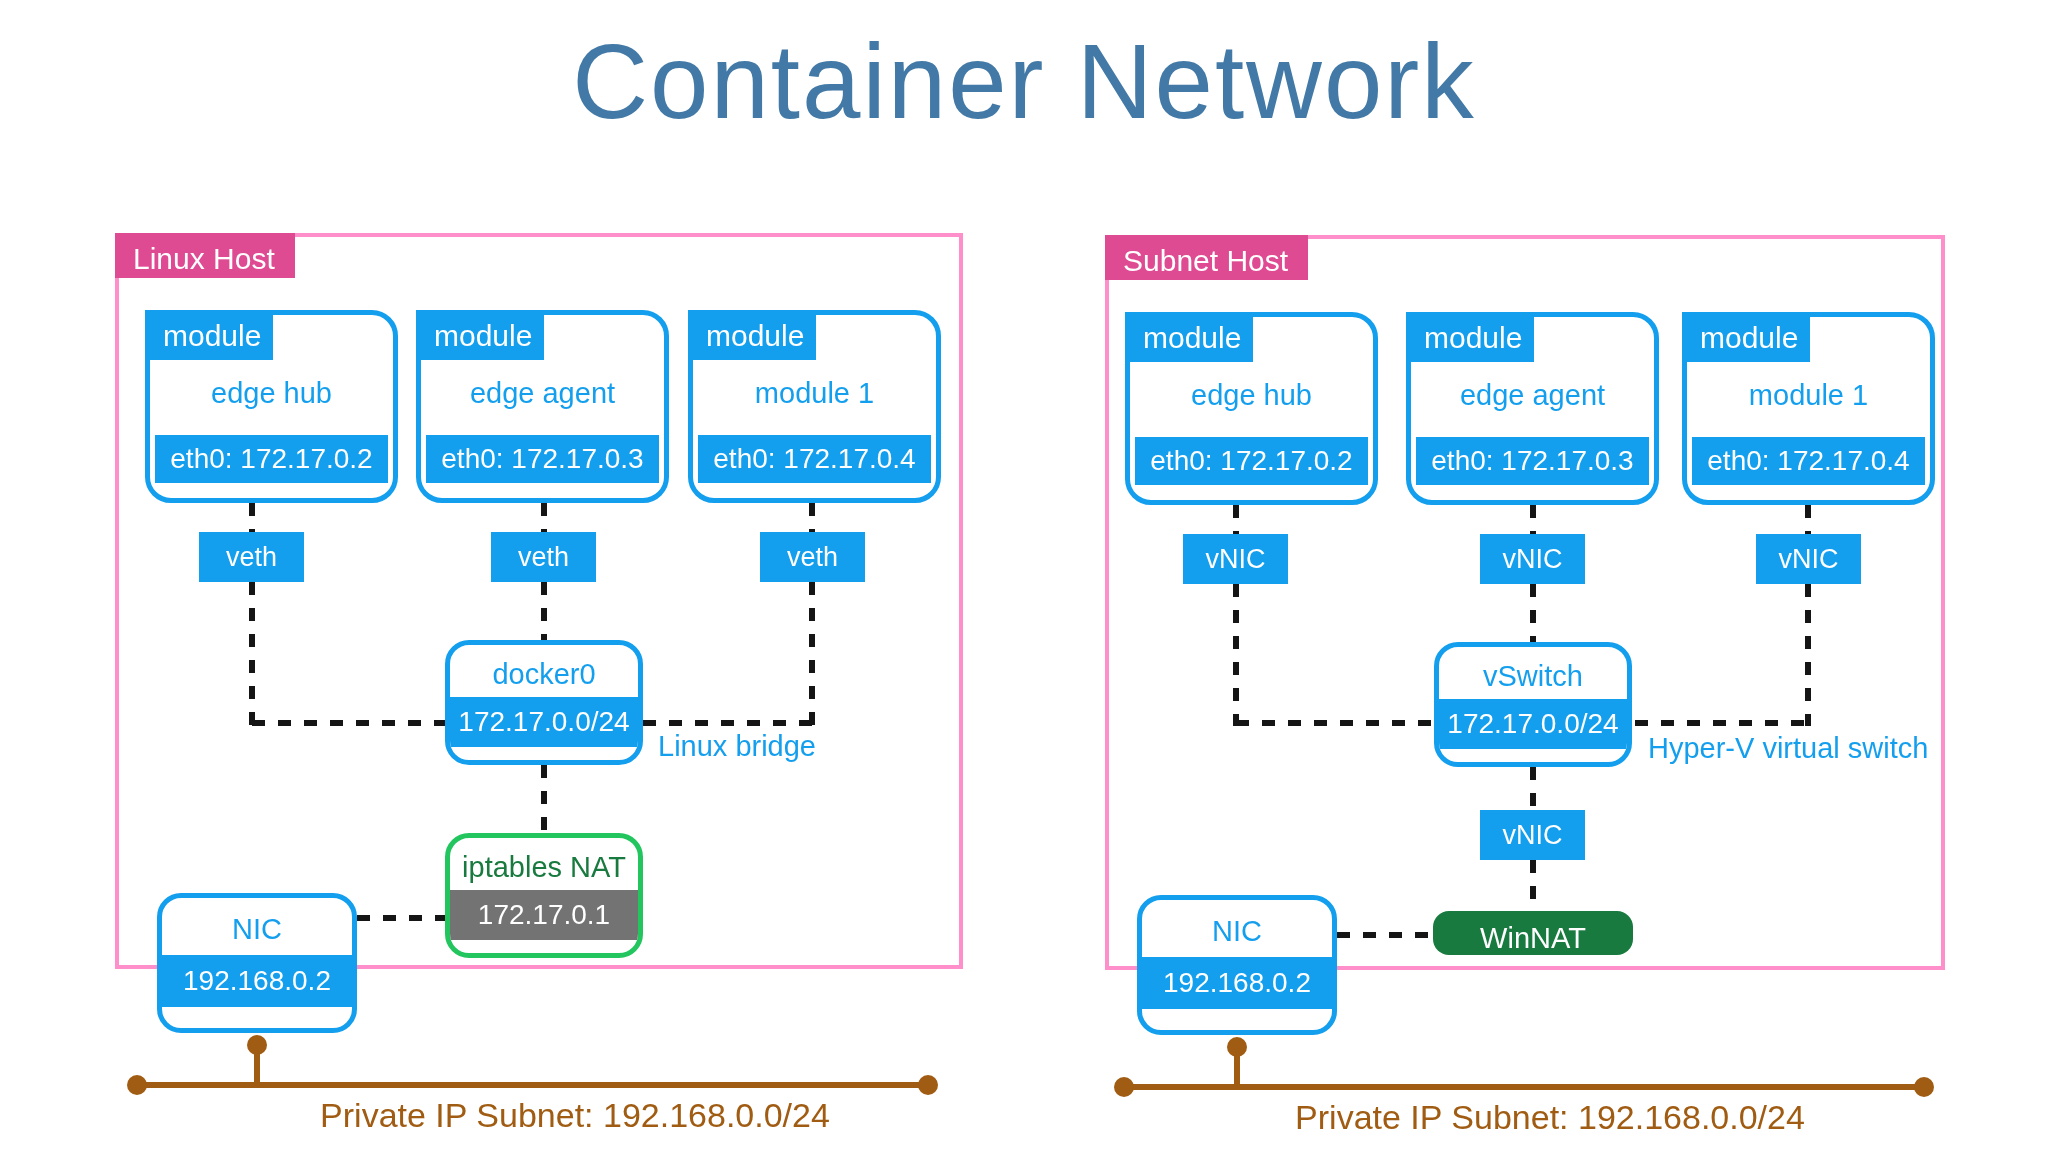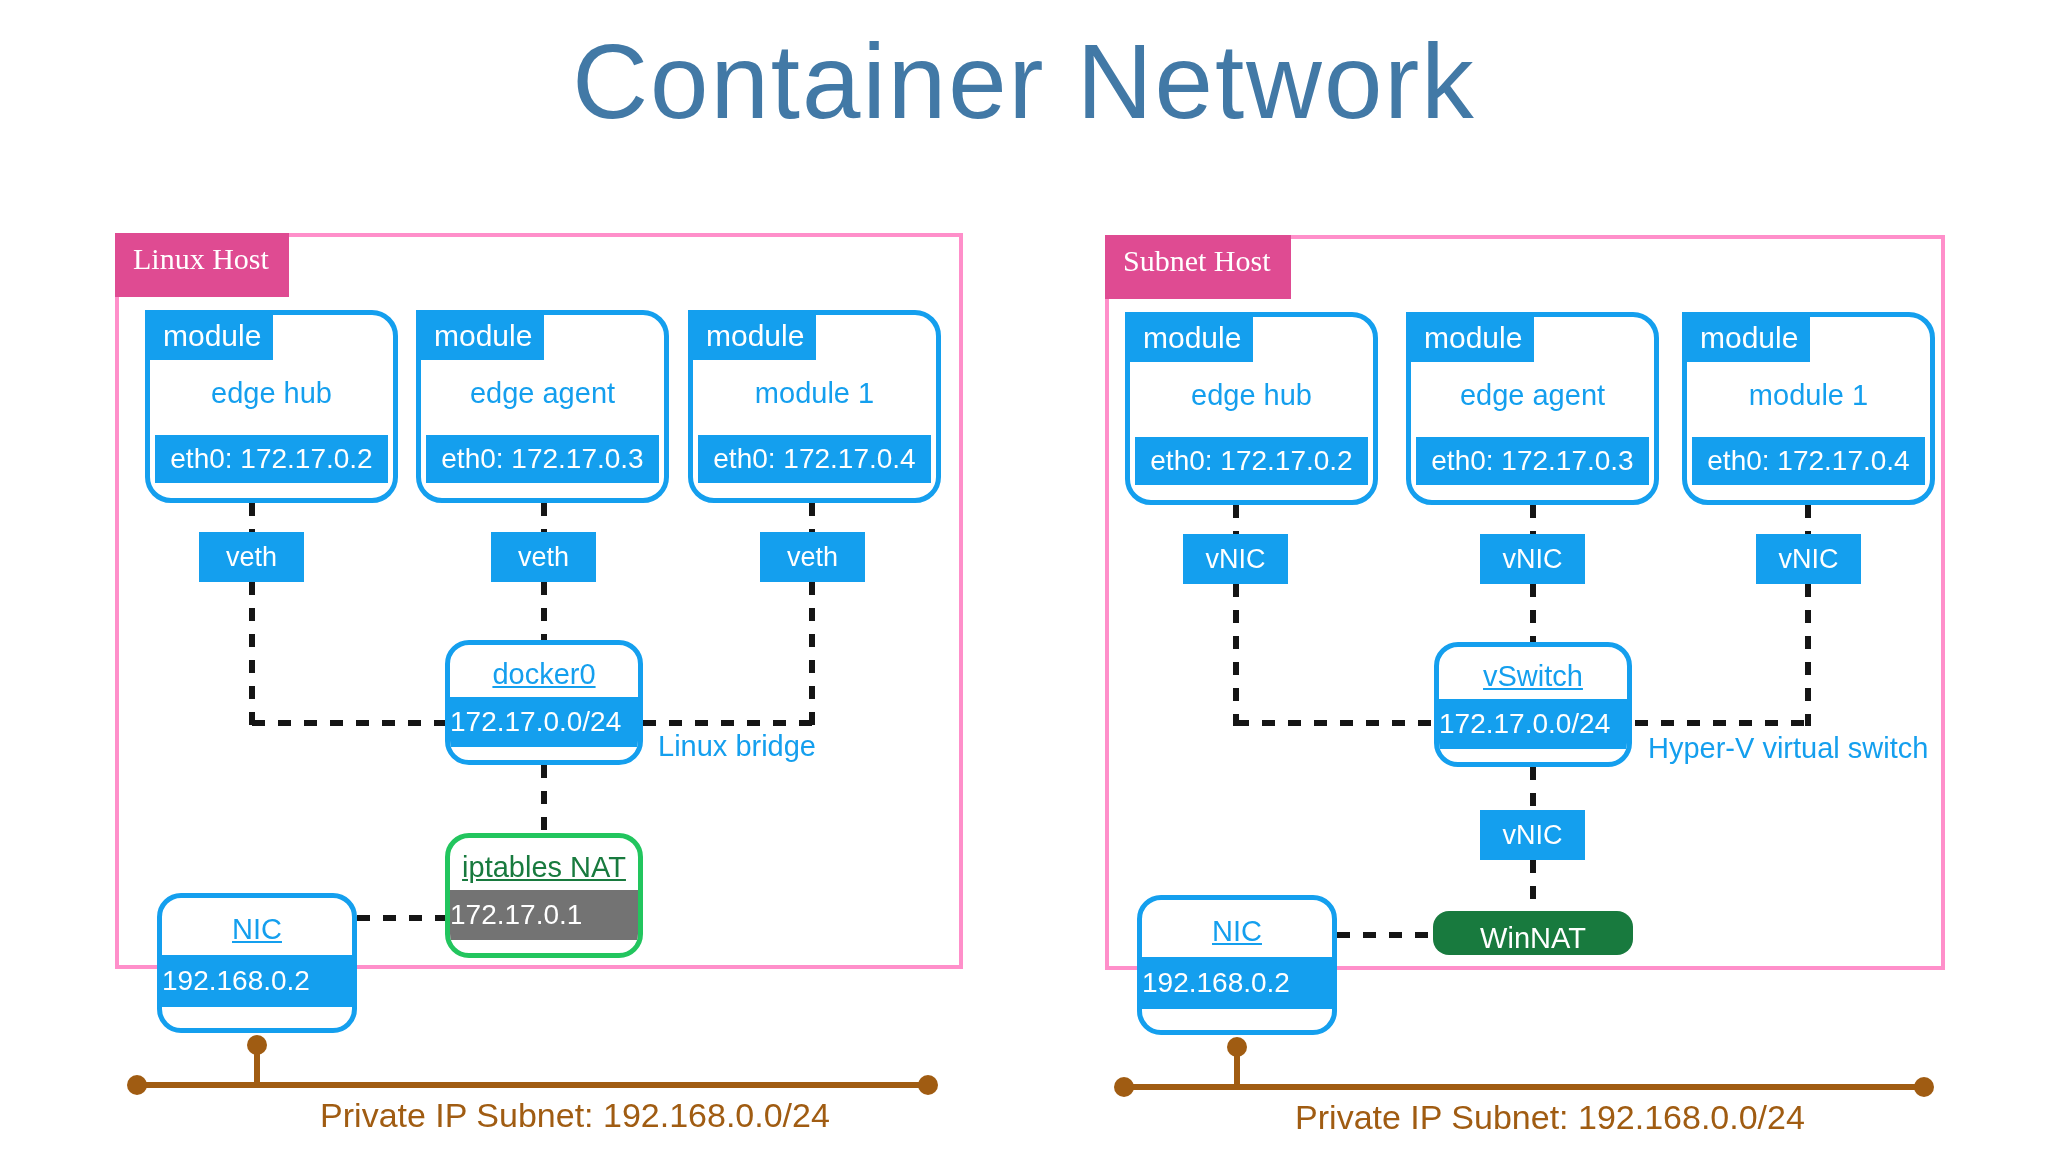--- a/index.html
+++ b/index.html
@@ -8,21 +8,21 @@
     font-family:"Liberation Sans",sans-serif;overflow:hidden;
   }
   .page-title{
     position:absolute;left:0;top:22px;width:100%;text-align:center;
     font-size:105px;font-weight:300;letter-spacing:2px;color:#4279a6;
   }
   
   .panel{position:absolute;border:4px solid #ff8fca;box-sizing:border-box;background:#ffffff;}
   .host-tag{
     position:absolute;background:#df4b92;color:#ffffff;font-size:30px;
-    height:64px;line-height:52px;padding:0 20px 0 18px;white-space:nowrap;font-family:Liberation Serif, serif;
+    height:45px;line-height:52px;padding:0 20px 0 18px;white-space:nowrap;
   }
   
   .module{
     position:absolute;width:253px;height:193px;box-sizing:border-box;
     border:5px solid #149fee;border-radius:26px;background:#ffffff;
   }
   .module .mtag{
     position:absolute;left:-5px;top:-5px;width:128px;height:50px;background:#149fee;
     color:#ffffff;font-size:30px;line-height:52px;padding-left:18px;box-sizing:border-box;
   }
@@ -37,22 +37,22 @@
   
   .chip{
     position:absolute;width:105px;height:50px;background:#149fee;color:#ffffff;
     font-size:27px;line-height:50px;text-align:center;
   }
   
   .tbox{
     position:absolute;width:198px;height:125px;box-sizing:border-box;border-radius:24px;
     background:#ffffff;overflow:hidden;
   }
-  .tbox .ttitle{height:52px;line-height:58px;text-align:center;font-size:29px;text-decoration:underline;}
-  .tbox .tband{height:50px;line-height:50px;font-size:28px;color:#ffffff;}
+  .tbox .ttitle{height:52px;line-height:58px;text-align:center;font-size:29px;}
+  .tbox .tband{height:50px;line-height:50px;text-align:center;font-size:28px;color:#ffffff;}
   .tbox.blue{border:5px solid #149fee;}
   .tbox.blue .ttitle{color:#149fee;}
   .tbox.blue .tband{background:#149fee;}
   .tbox.green{border:5px solid #22c55e;}
   .tbox.green .ttitle{color:#187a3e;}
   .tbox.green .tband{background:#737373;}
   .tbox.nicbox{width:200px;height:140px;}
   .tbox.nicbox .ttitle{height:57px;line-height:62px;}
   .tbox.nicbox .tband{height:52px;line-height:52px;}
   

